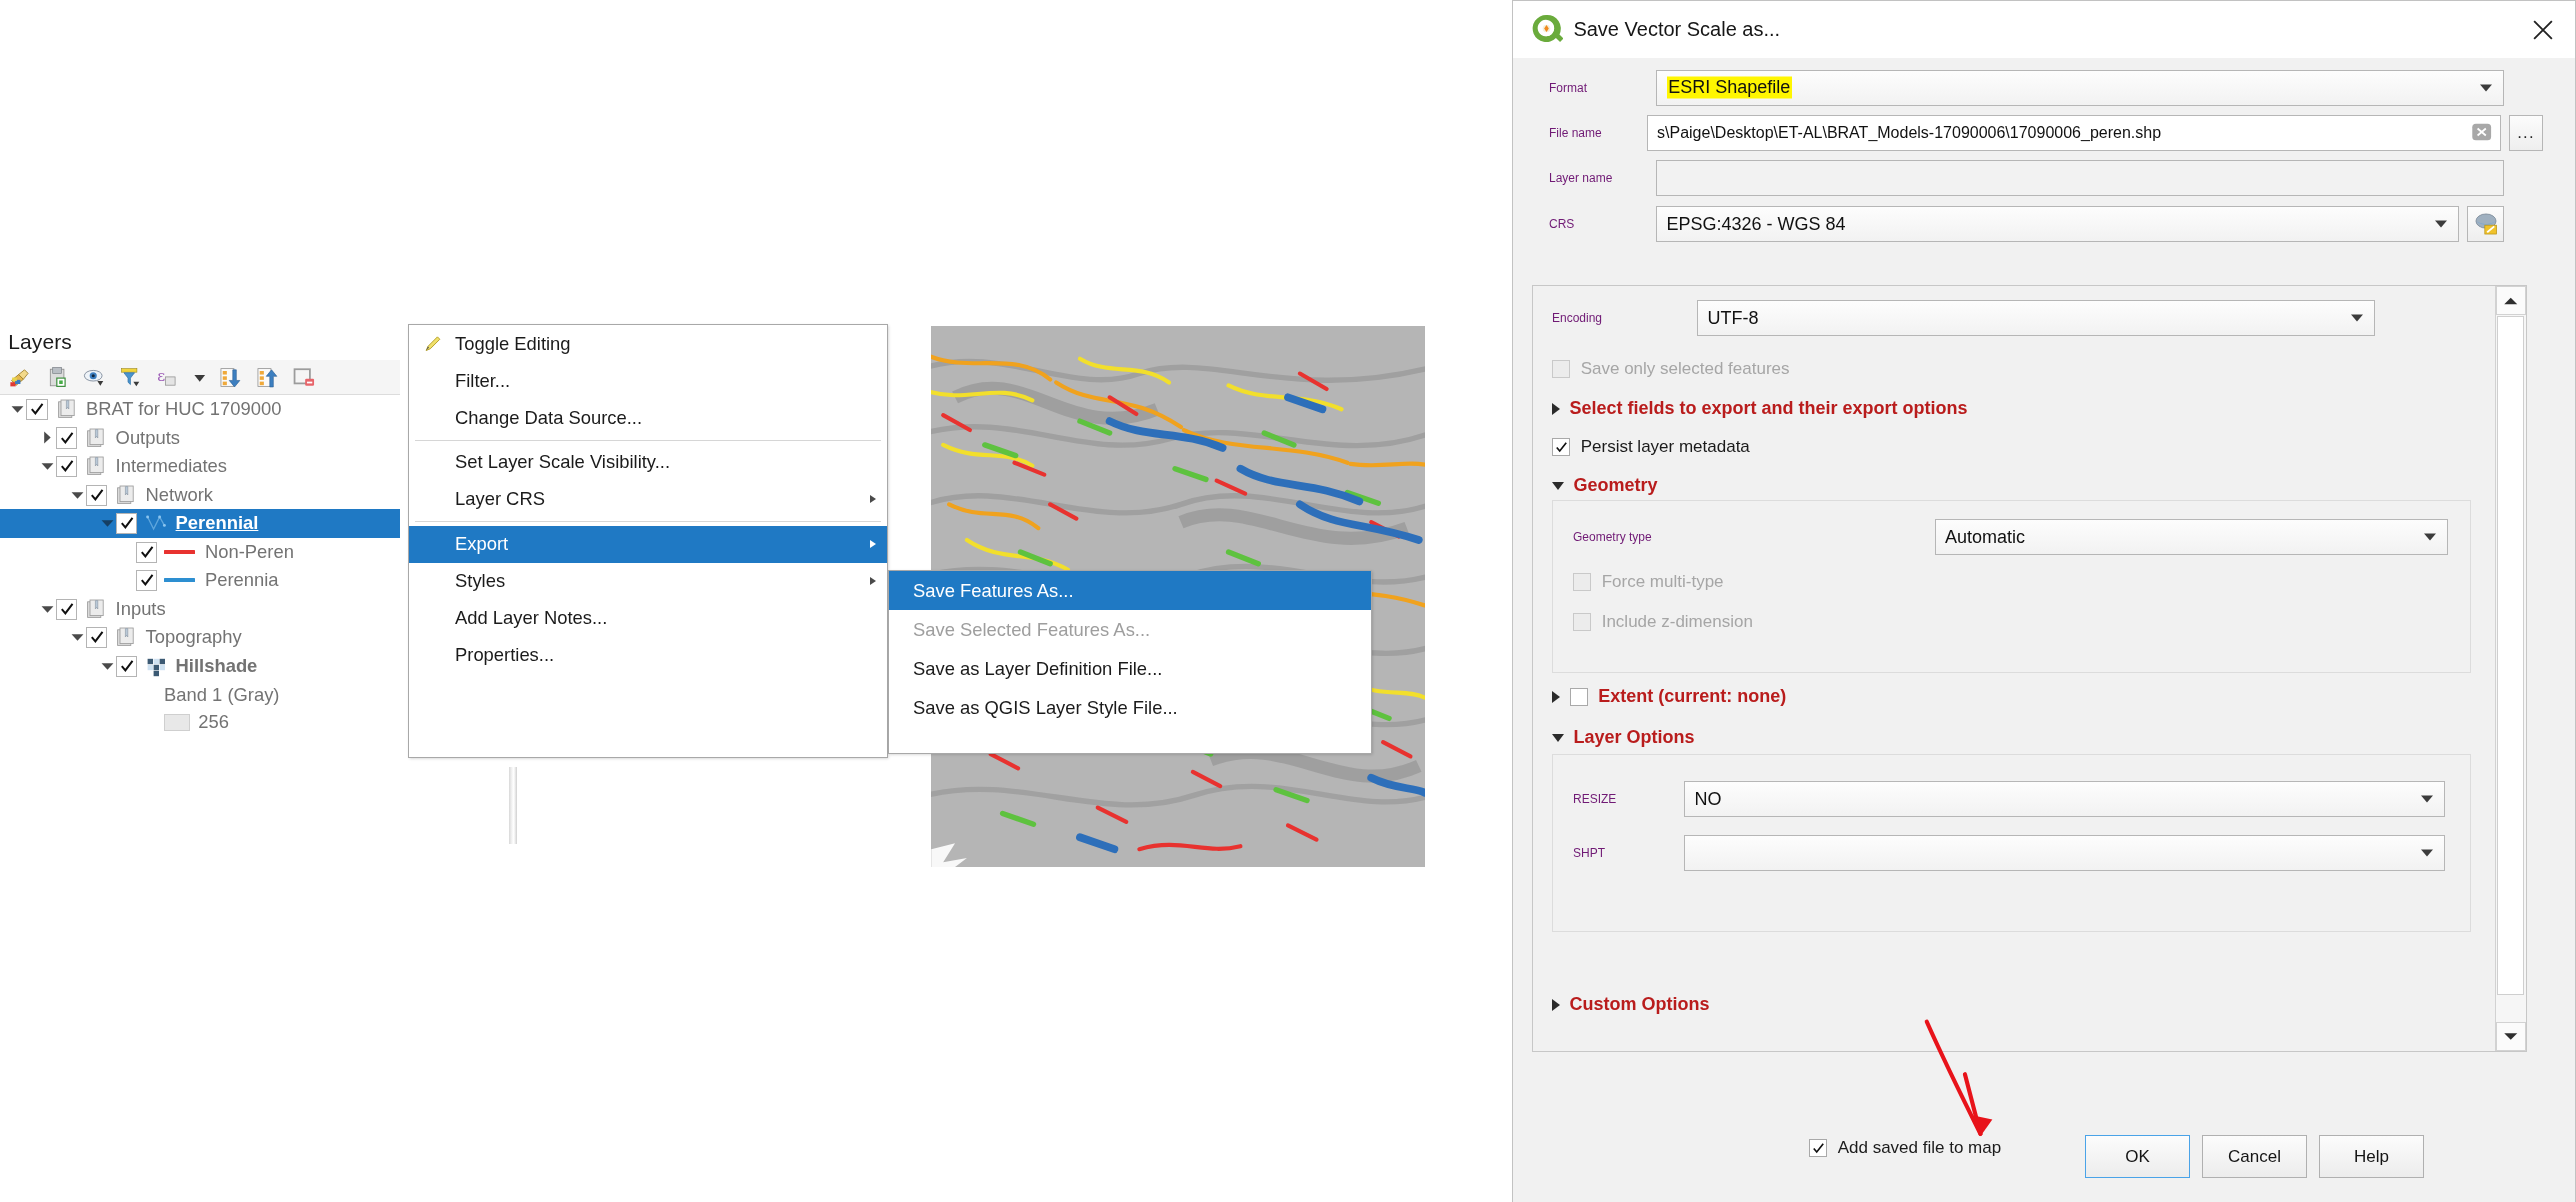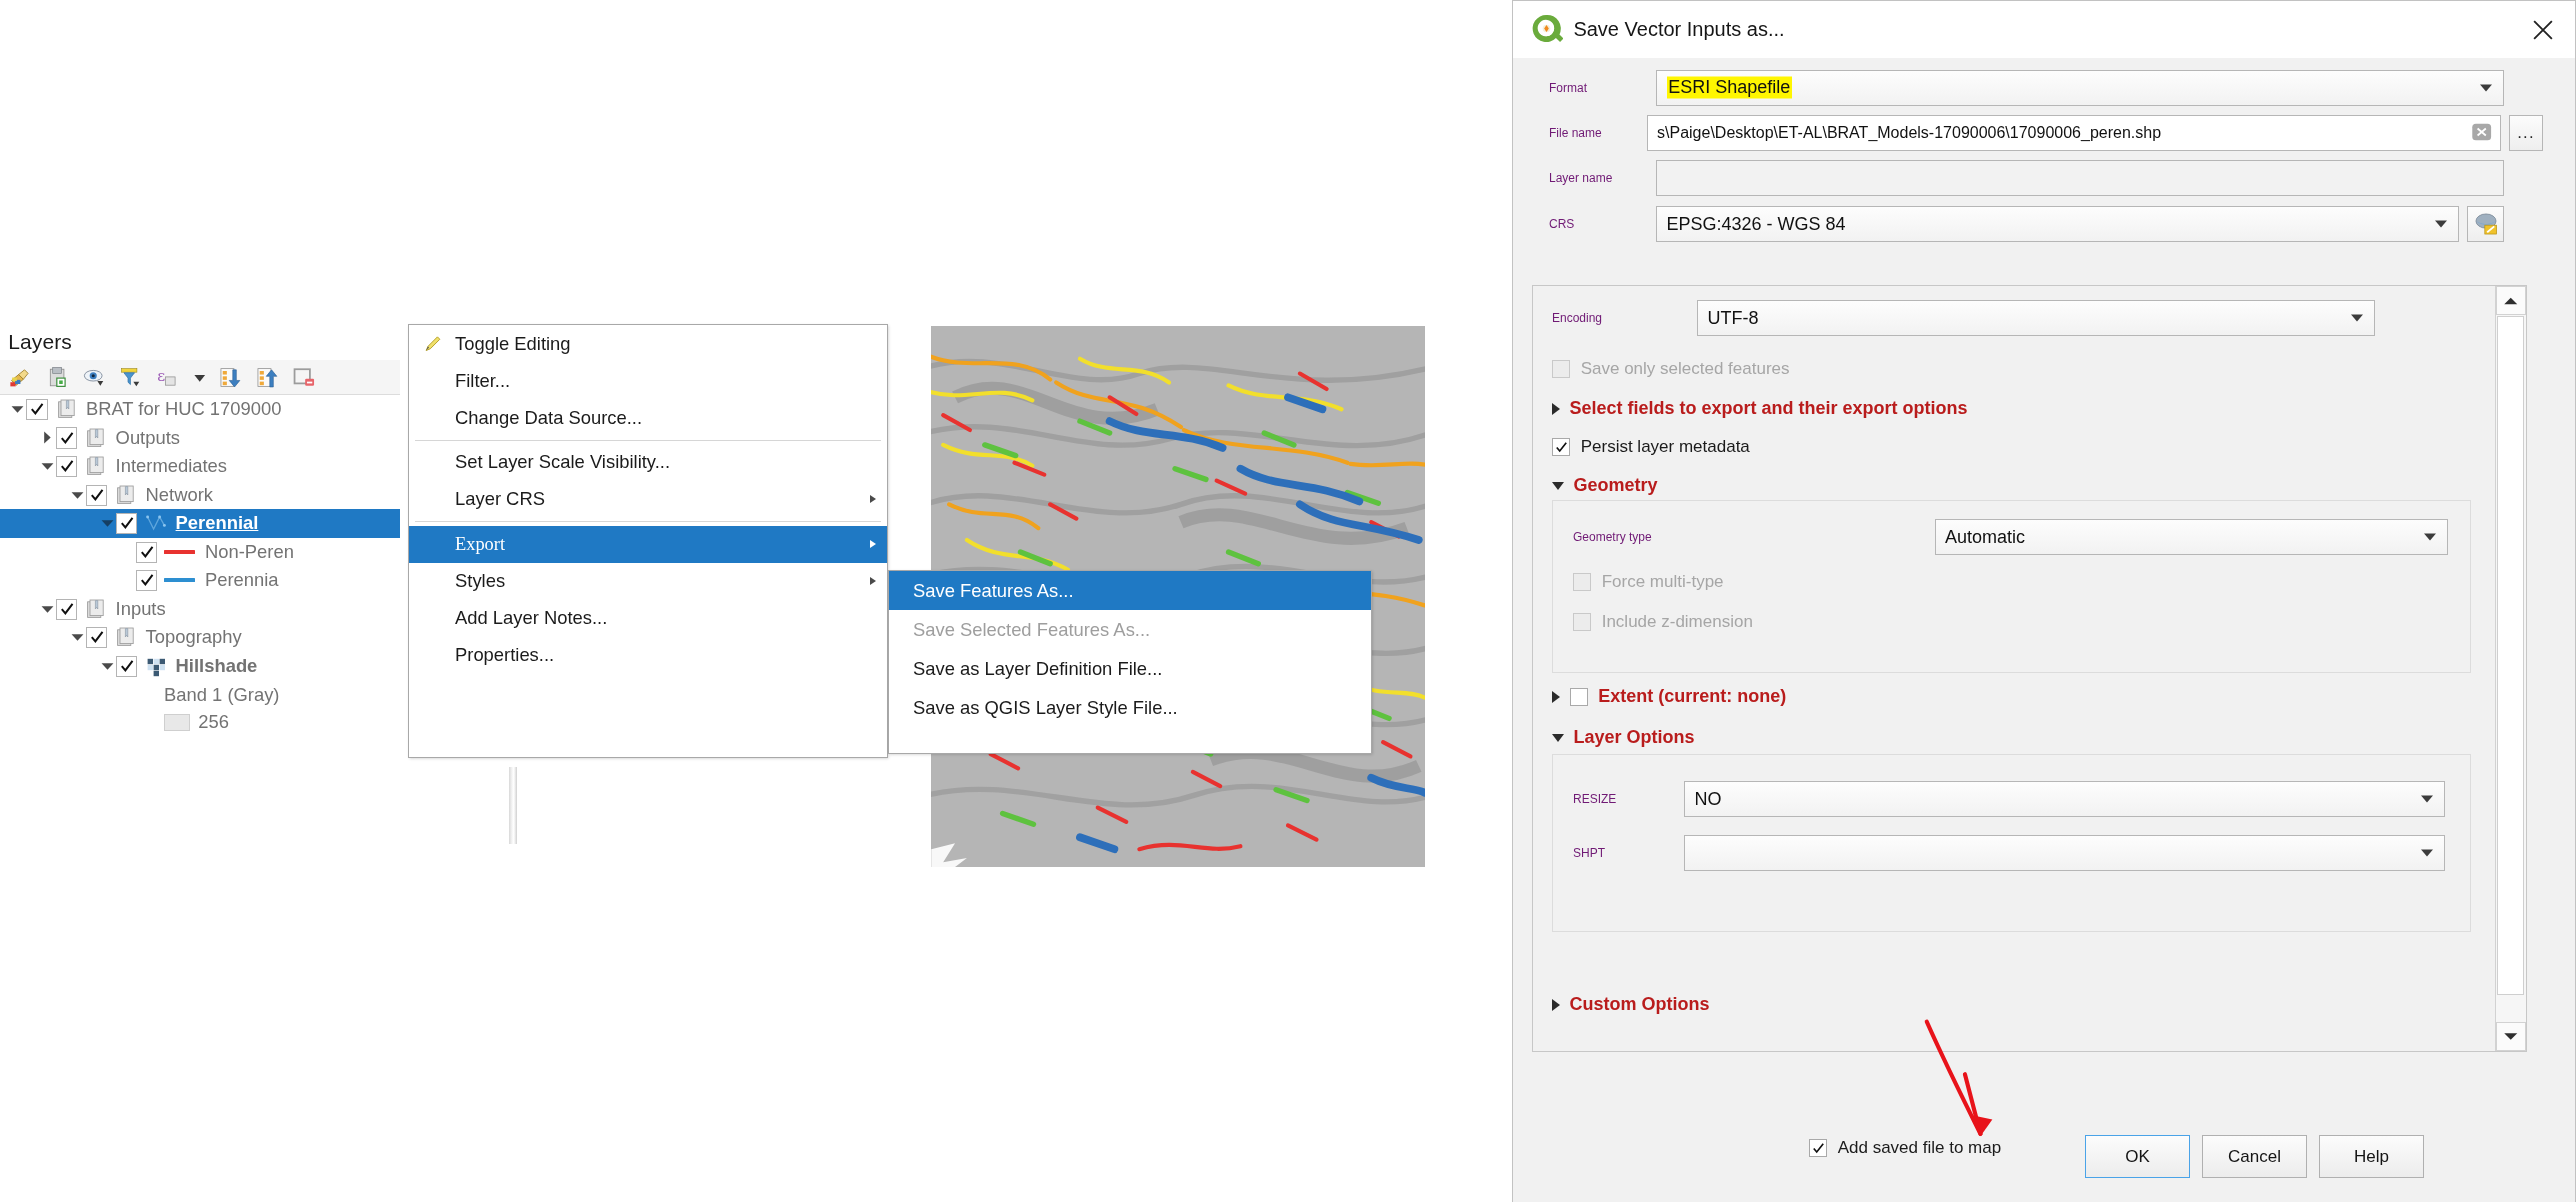--- a/index.html
+++ b/index.html
@@ -27,21 +27,21 @@
   .row.selected{background:#1f79c4;left:0;width:400px;}
   .row.selected .lbl{color:#ffffff;font-weight:bold;text-decoration:underline;}
   .swatch{width:31px;height:4.2px;margin-right:9.5px;flex:0 0 auto;border-radius:0.6px;}
   .gray-box{width:24px;height:15.5px;background:#e8e8e8;border:0.6px solid #cfcfcf;margin-right:8.3px;flex:0 0 auto;}
 
   
   #ctx-menu{position:absolute;left:408px;top:324px;width:480px;height:434px;background:#ffffff;
       border:0.6px solid #a8a8a8;box-shadow:1.2px 1.2px 3px rgba(0,0,0,.20);box-sizing:border-box;}
   .mi{position:relative;height:37px;display:flex;align-items:center;padding-left:46px;box-sizing:border-box;
       font-size:18.4px;color:#1b1b1b;white-space:nowrap;}
-  .mi.hi{background:#1f79c4;color:#ffffff;font-family:Liberation Serif, serif;}
+  .mi.hi{background:#1f79c4;color:#ffffff;}
   .mi .mi-ico{position:absolute;left:13px;top:50%;transform:translateY(-50%);width:21.4px;height:21.4px;}
   .mi .arrow{position:absolute;right:10.7px;top:50%;transform:translateY(-50%);
       width:0;height:0;border-left:6.5px solid #4a4a4a;border-top:4.8px solid transparent;border-bottom:4.8px solid transparent;}
   .mi.hi .arrow{border-left-color:#ffffff;}
   .msep{height:0.6px;background:#d6d6d6;margin:3.6px 6px;}
   #menu-stem{position:absolute;left:509px;top:767px;width:8.3px;height:77px;
       background:linear-gradient(to right,#d8d8d8,#f6f6f6 40%,#ffffff 60%,#d0d0d0);}
 
   
   #sub-menu{position:absolute;left:888px;top:570px;width:484px;height:184px;background:#ffffff;
@@ -526,21 +526,21 @@
 
   <div id="dlg-titlebar">
     <span>
       <svg width="33" height="33" viewBox="0 0 56 56">
         <path d="M28 5 a23 23 0 1 0 16 39 l-7 -7 a14 14 0 1 1 4 -10 a14 14 0 0 1 -4 10 l7 7 l7 7 l6 -6 l-7 -7 a23 23 0 0 0 -22 -33 z" fill="#6aab3c"></path>
         <circle cx="28" cy="28" r="13" fill="#ffffff"></circle>
         <circle cx="28" cy="28" r="6.5" fill="#f2f0dd"></circle>
         <path d="M28 22 l4 6 -4 6 -4 -6 z" fill="#f08a1e"></path>
       </svg>
     </span>
-    <span id="dlg-title-text">Save Vector Inputs as...</span>
+    <span id="dlg-title-text">Save Vector Scale as...</span>
     <span id="dlg-close">
       <svg width="26" height="26" viewBox="0 0 44 44">
           <path d="M7 7 L37 37 M37 7 L7 37" stroke="#222" stroke-width="3.2"></path>
         </svg>
     </span>
   </div>
 
   <div id="dlg-top">
 
     <div class="frow" style="left:36px;top:12px;width:994px;">

